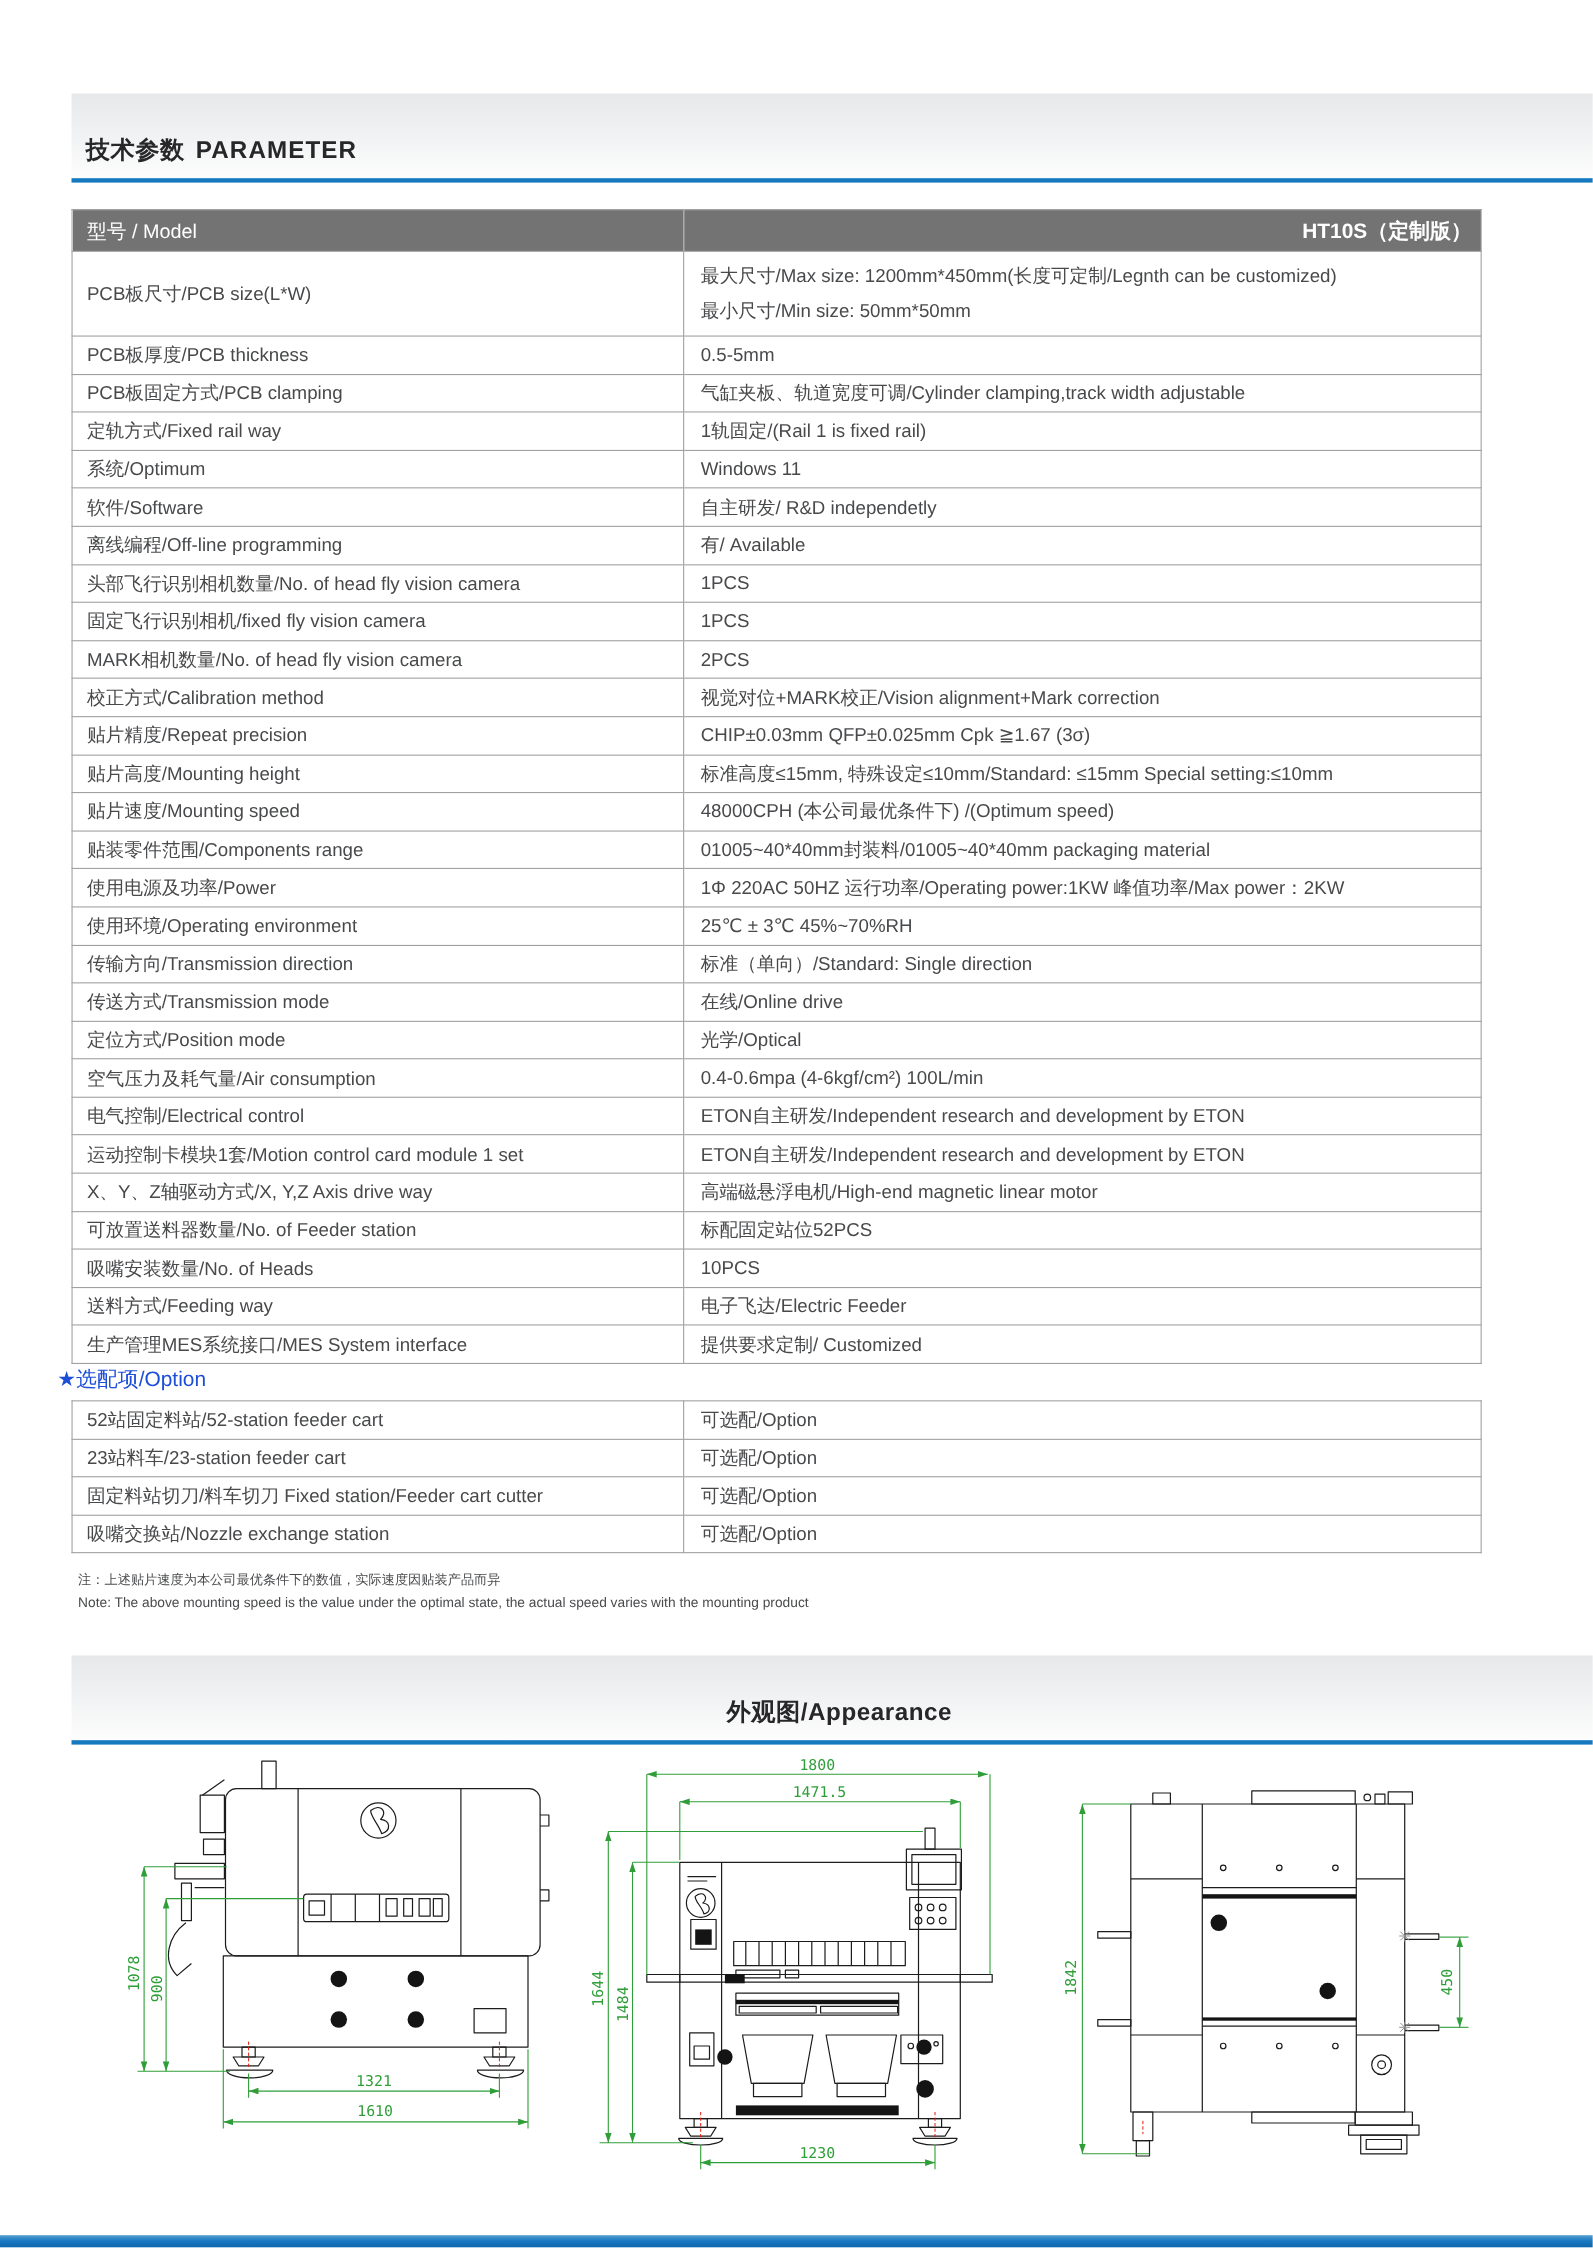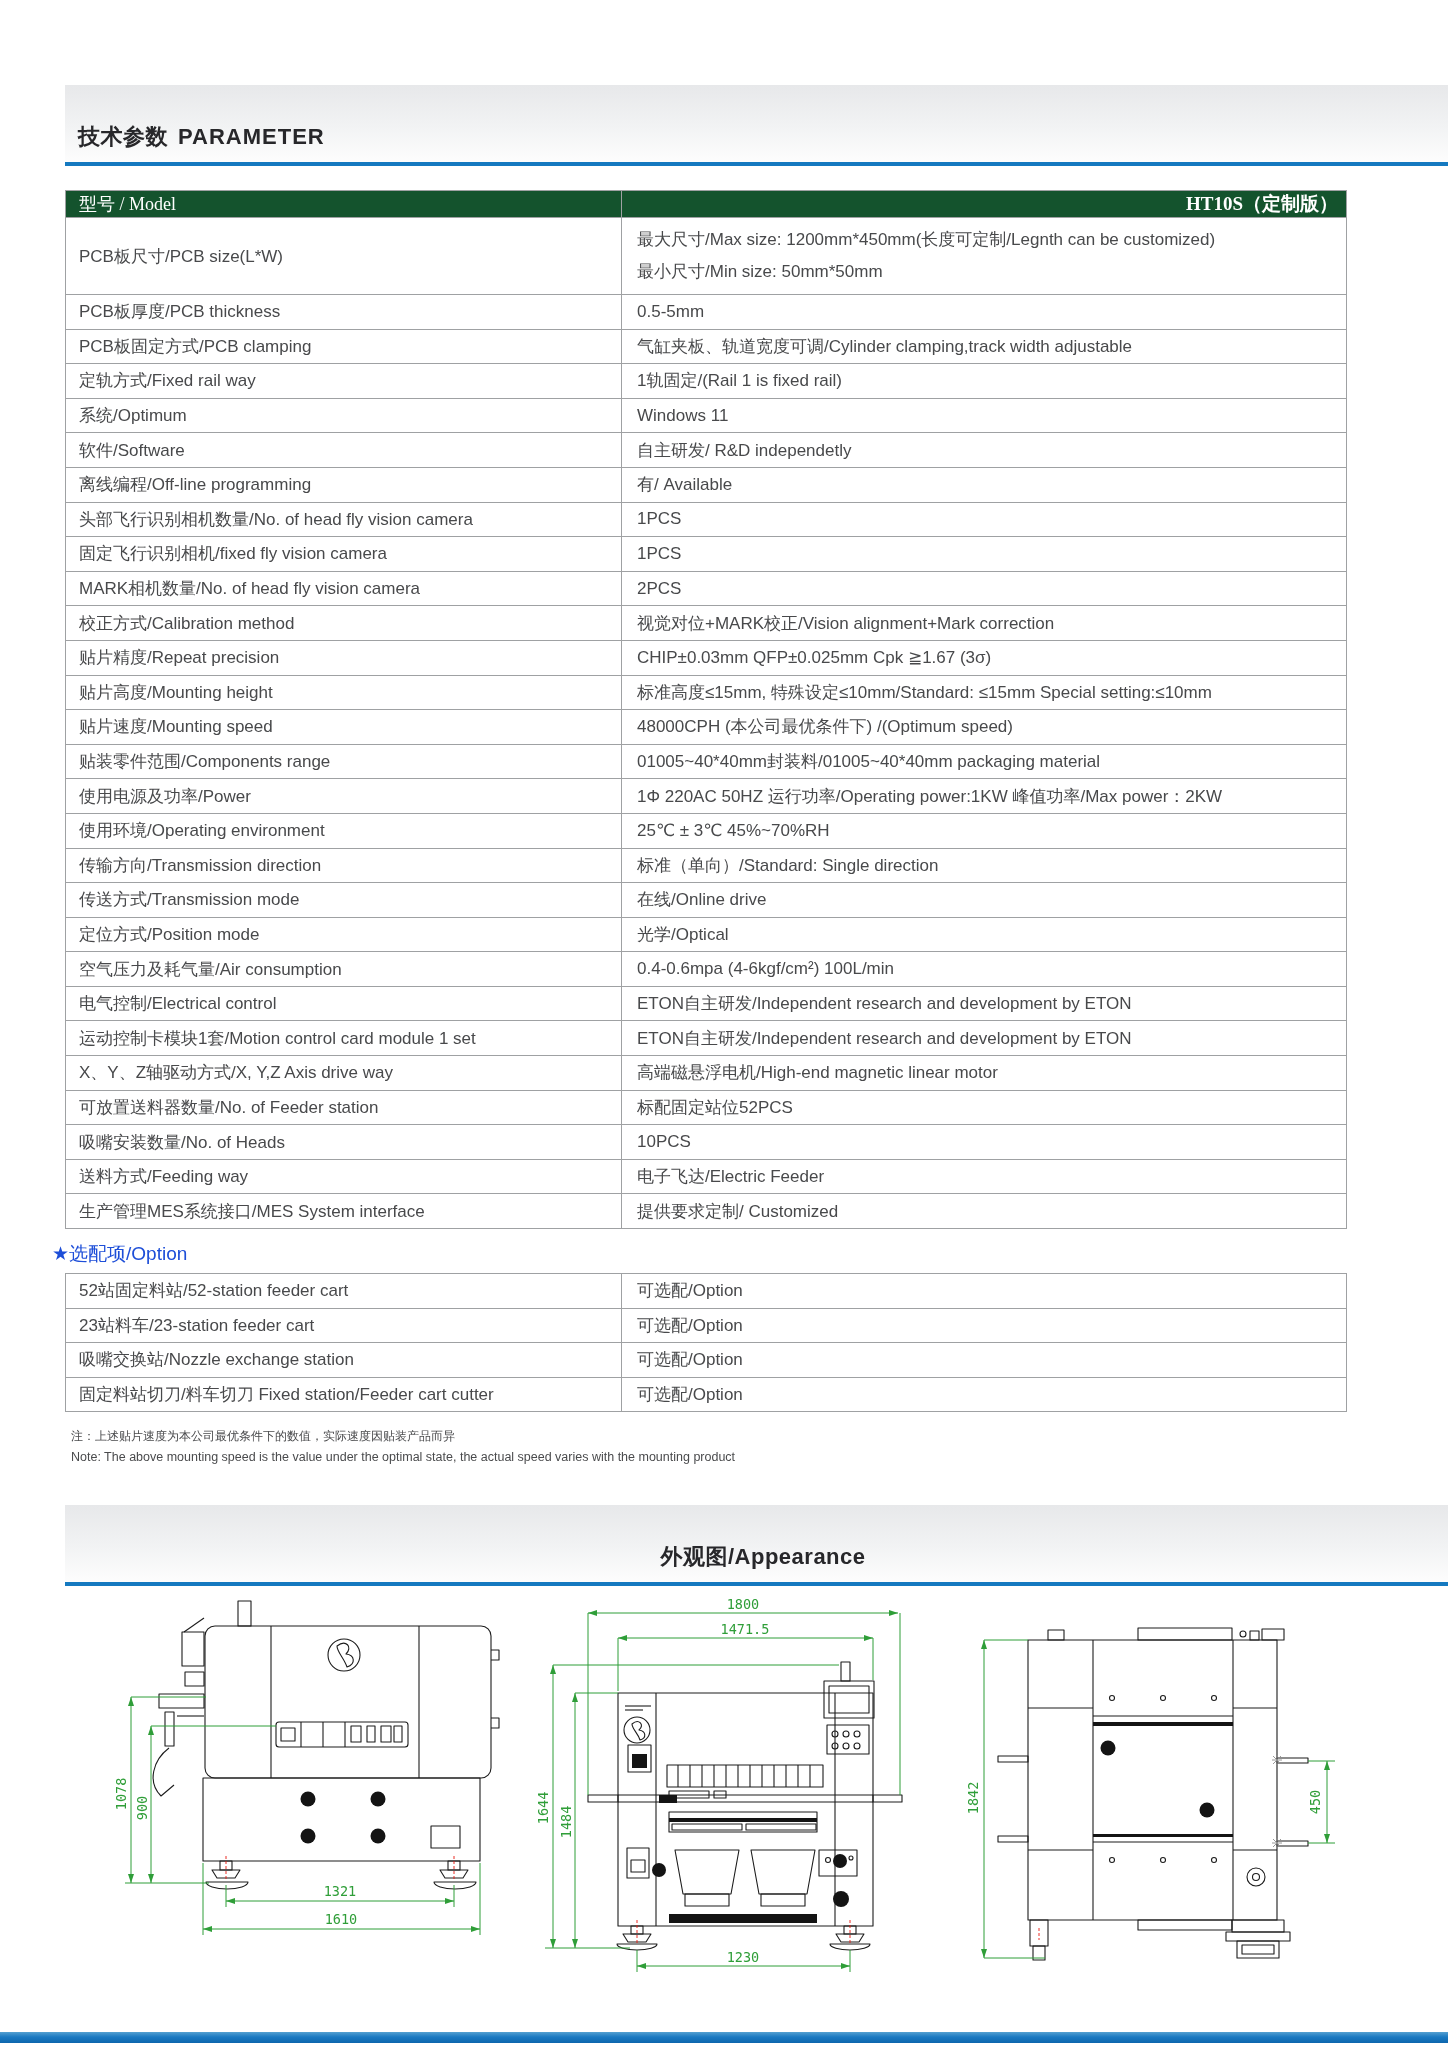--- a/index.html
+++ b/index.html
@@ -16,21 +16,21 @@
   .band h1 { font-size:22px; color:#27272a; font-weight:700; letter-spacing:.5px; white-space:nowrap; }
   .band h1 .en { font-weight:600; margin-left:10px; letter-spacing:1px; }
 
   
   table { position:absolute; left:65px; border-collapse:collapse; table-layout:fixed; }
   #param-table { top:190px; width:1281px; }
   #option-table { top:1273px; width:1281px; }
   col.c1 { width:556px; } col.c2 { width:725px; }
   th,td { border:1px solid #9fa1a3; text-align:left; vertical-align:middle;
           font-size:17px; font-weight:400; padding:0 8px 0 13px; overflow:hidden; white-space:nowrap; }
-  th { background:#14532d; color:#ffffff; height:27px; font-size:18px;font-family:Liberation Serif, serif; }
+  th { background:#737373; color:#ffffff; height:38px; font-size:18px; }
   th.hval { font-weight:700; font-size:19px; padding-left:15px;text-align:right; }
   tr.r { height:34.6px; }
   tr.r2 { height:77px; }
   td.val { padding-left:15px; }
   tr.r2 td.val div { line-height:32px; }
 
   #option-title { position:absolute; left:52px; top:1241px; font-size:19px; color:#1d4ed8; }
 
   #notes { position:absolute; left:71px; top:1426px; line-height:21px; color:#4a4b4d; }
   #notes .zh { font-size:12px; }
@@ -196,25 +196,25 @@
   <tbody>
       <tr class="r">
         <td>52站固定料站/52-station feeder cart</td>
         <td class="val">可选配/Option</td>
       </tr>
   <tr class="r">
         <td>23站料车/23-station feeder cart</td>
         <td class="val">可选配/Option</td>
       </tr>
   <tr class="r">
+        <td>固定料站切刀/料车切刀 Fixed station/Feeder cart cutter</td>
+        <td class="val">可选配/Option</td>
+      </tr>
+  <tr class="r">
         <td>吸嘴交换站/Nozzle exchange station</td>
-        <td class="val">可选配/Option</td>
-      </tr>
-  <tr class="r">
-        <td>固定料站切刀/料车切刀 Fixed station/Feeder cart cutter</td>
         <td class="val">可选配/Option</td>
       </tr>
 </tbody>
   </table>
 
 <div id="notes">
   <div class="zh">注：上述贴片速度为本公司最优条件下的数值，实际速度因贴装产品而异</div>
   <div class="en">Note: The above mounting speed is the value under the optimal state, the actual speed varies with the mounting product</div>
 </div>
 

